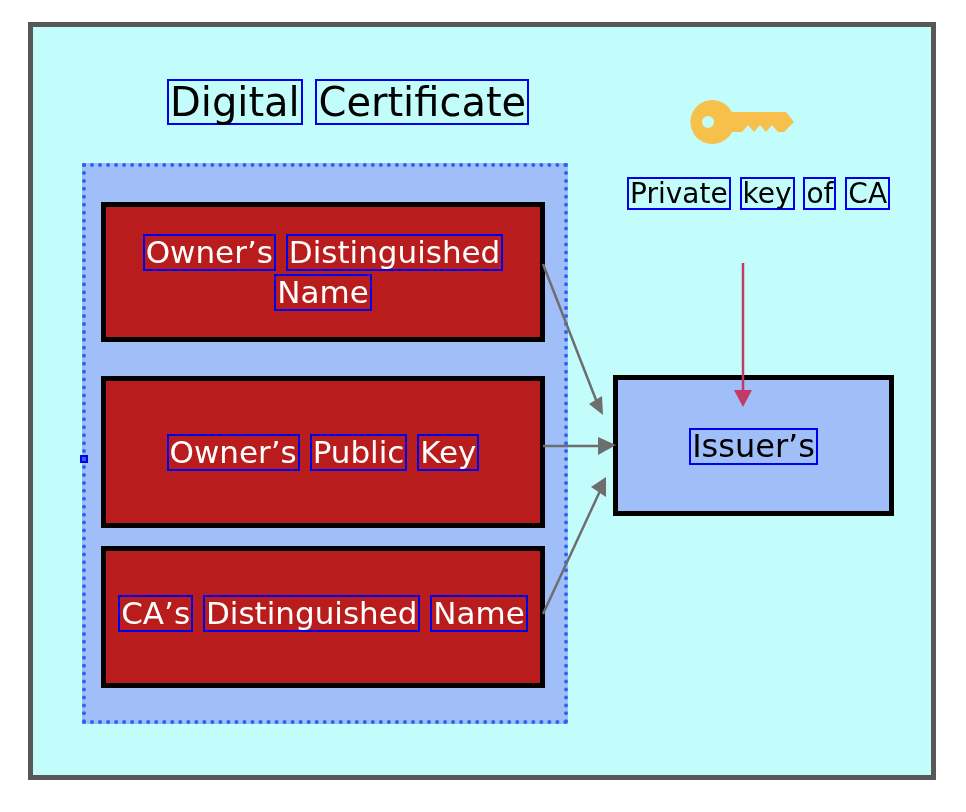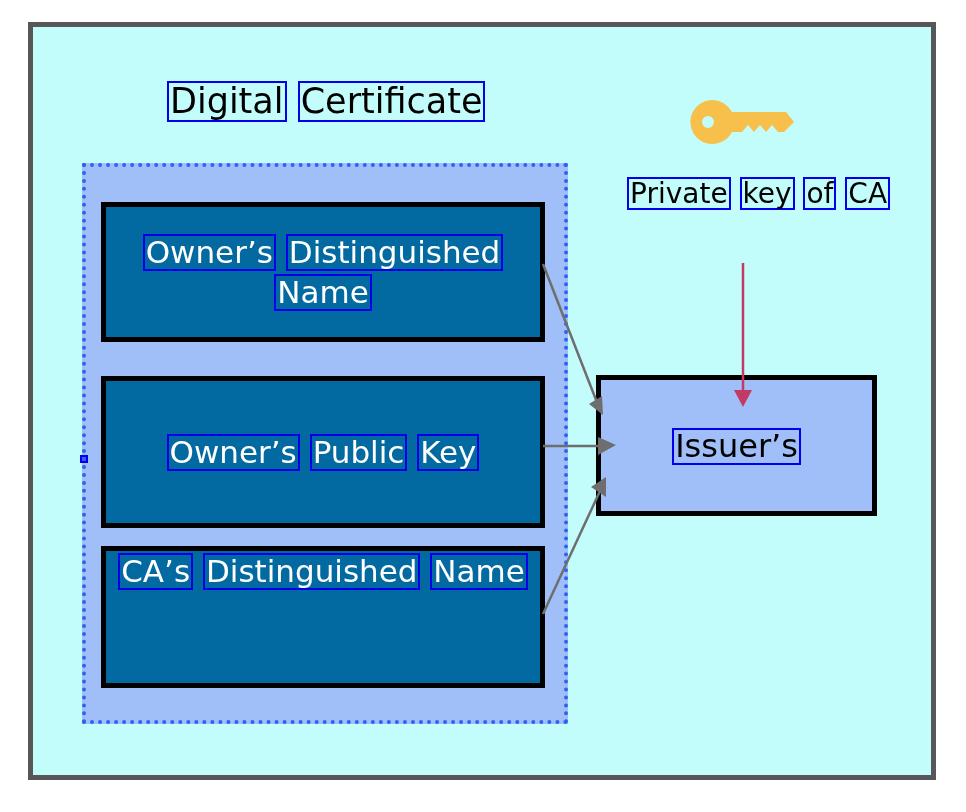--- a/index.html
+++ b/index.html
@@ -1,31 +1,31 @@
 <!DOCTYPE html>
 <html><head>
 <meta charset="utf-8">
 <style>
   html, body { margin:0; padding:0; background:#ffffff; }
   body { width:966px; height:812px; position:relative; overflow:hidden;
          font-family:"DejaVu Sans", sans-serif; }
   .frame { position:absolute; left:28px; top:22px; width:898px; height:748px;
            background:#c3fdfb; border:5px solid #575757; box-sizing:content-box; }
-  .title { position:absolute; left:167px; top:79px; font-size:35px; color:#000;
+  .title { position:absolute; left:167px; top:79px; font-size:40px; color:#000;
            line-height:44px; white-space:nowrap; }
   .wbox { border:2px solid #0000ee; padding:0 1px; display:inline-block; line-height:1.05; }
   .container { position:absolute; left:82px; top:163px; width:486px; height:561px;
                background:#a0bff8; border:4px dotted #2d63f5; box-sizing:border-box; }
-  .field { position:absolute; left:101px; width:444px; background:#0369a1;
+  .field { position:absolute; left:101px; width:444px; background:#b91c1c;
            border:5px solid #000; box-sizing:border-box; color:#fff;
            display:flex; align-items:center; justify-content:center;
            text-align:center; font-size:31px; }
   .field .txt { line-height:40px; }
   .field .wbox { border-color:#0000ee; }
-  .sig { position:absolute; left:596px; top:375px; width:281px; height:141px;
+  .sig { position:absolute; left:613px; top:375px; width:281px; height:141px;
          background:#a0bff8; border:5px solid #000; box-sizing:border-box;
          display:flex; align-items:center; justify-content:center; text-align:center;
          font-size:32px; color:#000; }
   .sig .txt { line-height:40px; }
   .pk { position:absolute; left:627px; top:177px; font-size:28px; color:#000; white-space:nowrap; }
   .key { position:absolute; left:690px; top:98px; width:104px; height:50px; }
   .handle { position:absolute; left:80px; top:455px; width:8px; height:8px;
             background:#2d63f5; border:2px solid #0000ee; box-sizing:border-box; }
   svg.arrows { position:absolute; left:0; top:0; width:966px; height:812px; pointer-events:none; }
 </style>
@@ -55,21 +55,21 @@
 </div>
 
 <div class="field" style="top:376px;height:152px;">
   <div class="txt">
     <span class="wbox">Owner’s</span>
     <span class="wbox">Public</span>
     <span class="wbox">Key</span>
   </div>
 </div>
 
-<div class="field" style="top:546px;height:142px;align-items:flex-start;">
+<div class="field" style="top:546px;height:142px;align-items:flex-start;padding-top:42px;">
   <div class="txt" style="white-space:nowrap;">
     <span class="wbox">CA’s</span>
     <span class="wbox">Distinguished</span>
     <span class="wbox">Name</span>
   </div>
 </div>
 
 <div class="sig">
   <div class="txt">
     <div><span class="wbox">Issuer’s</span></div>

